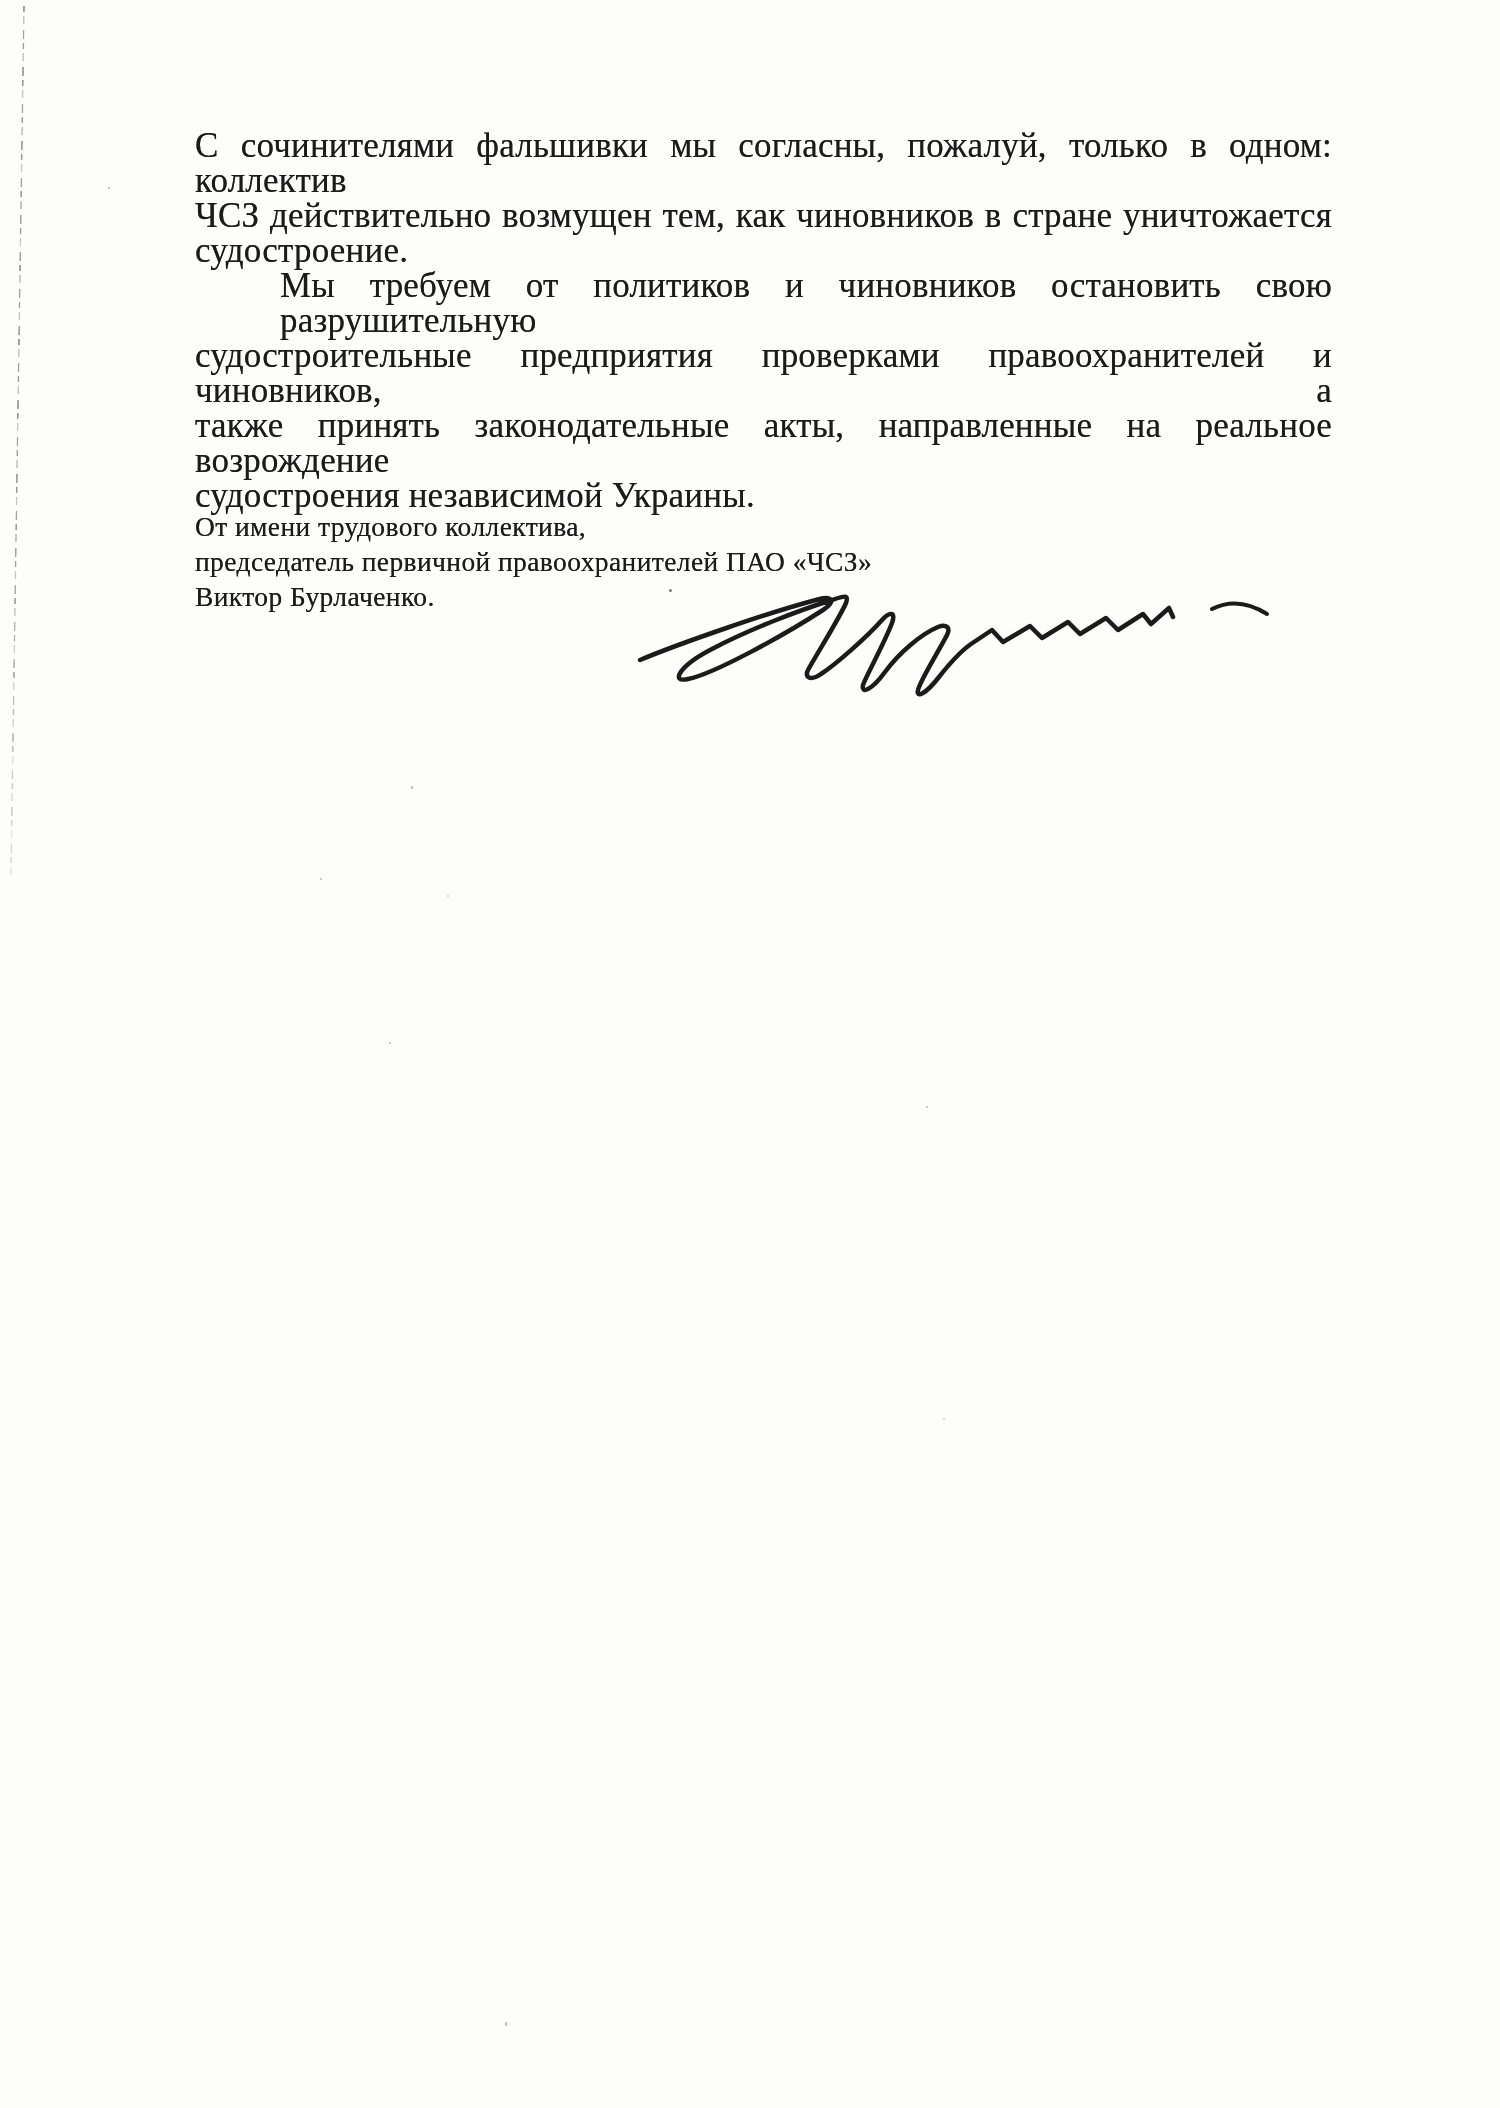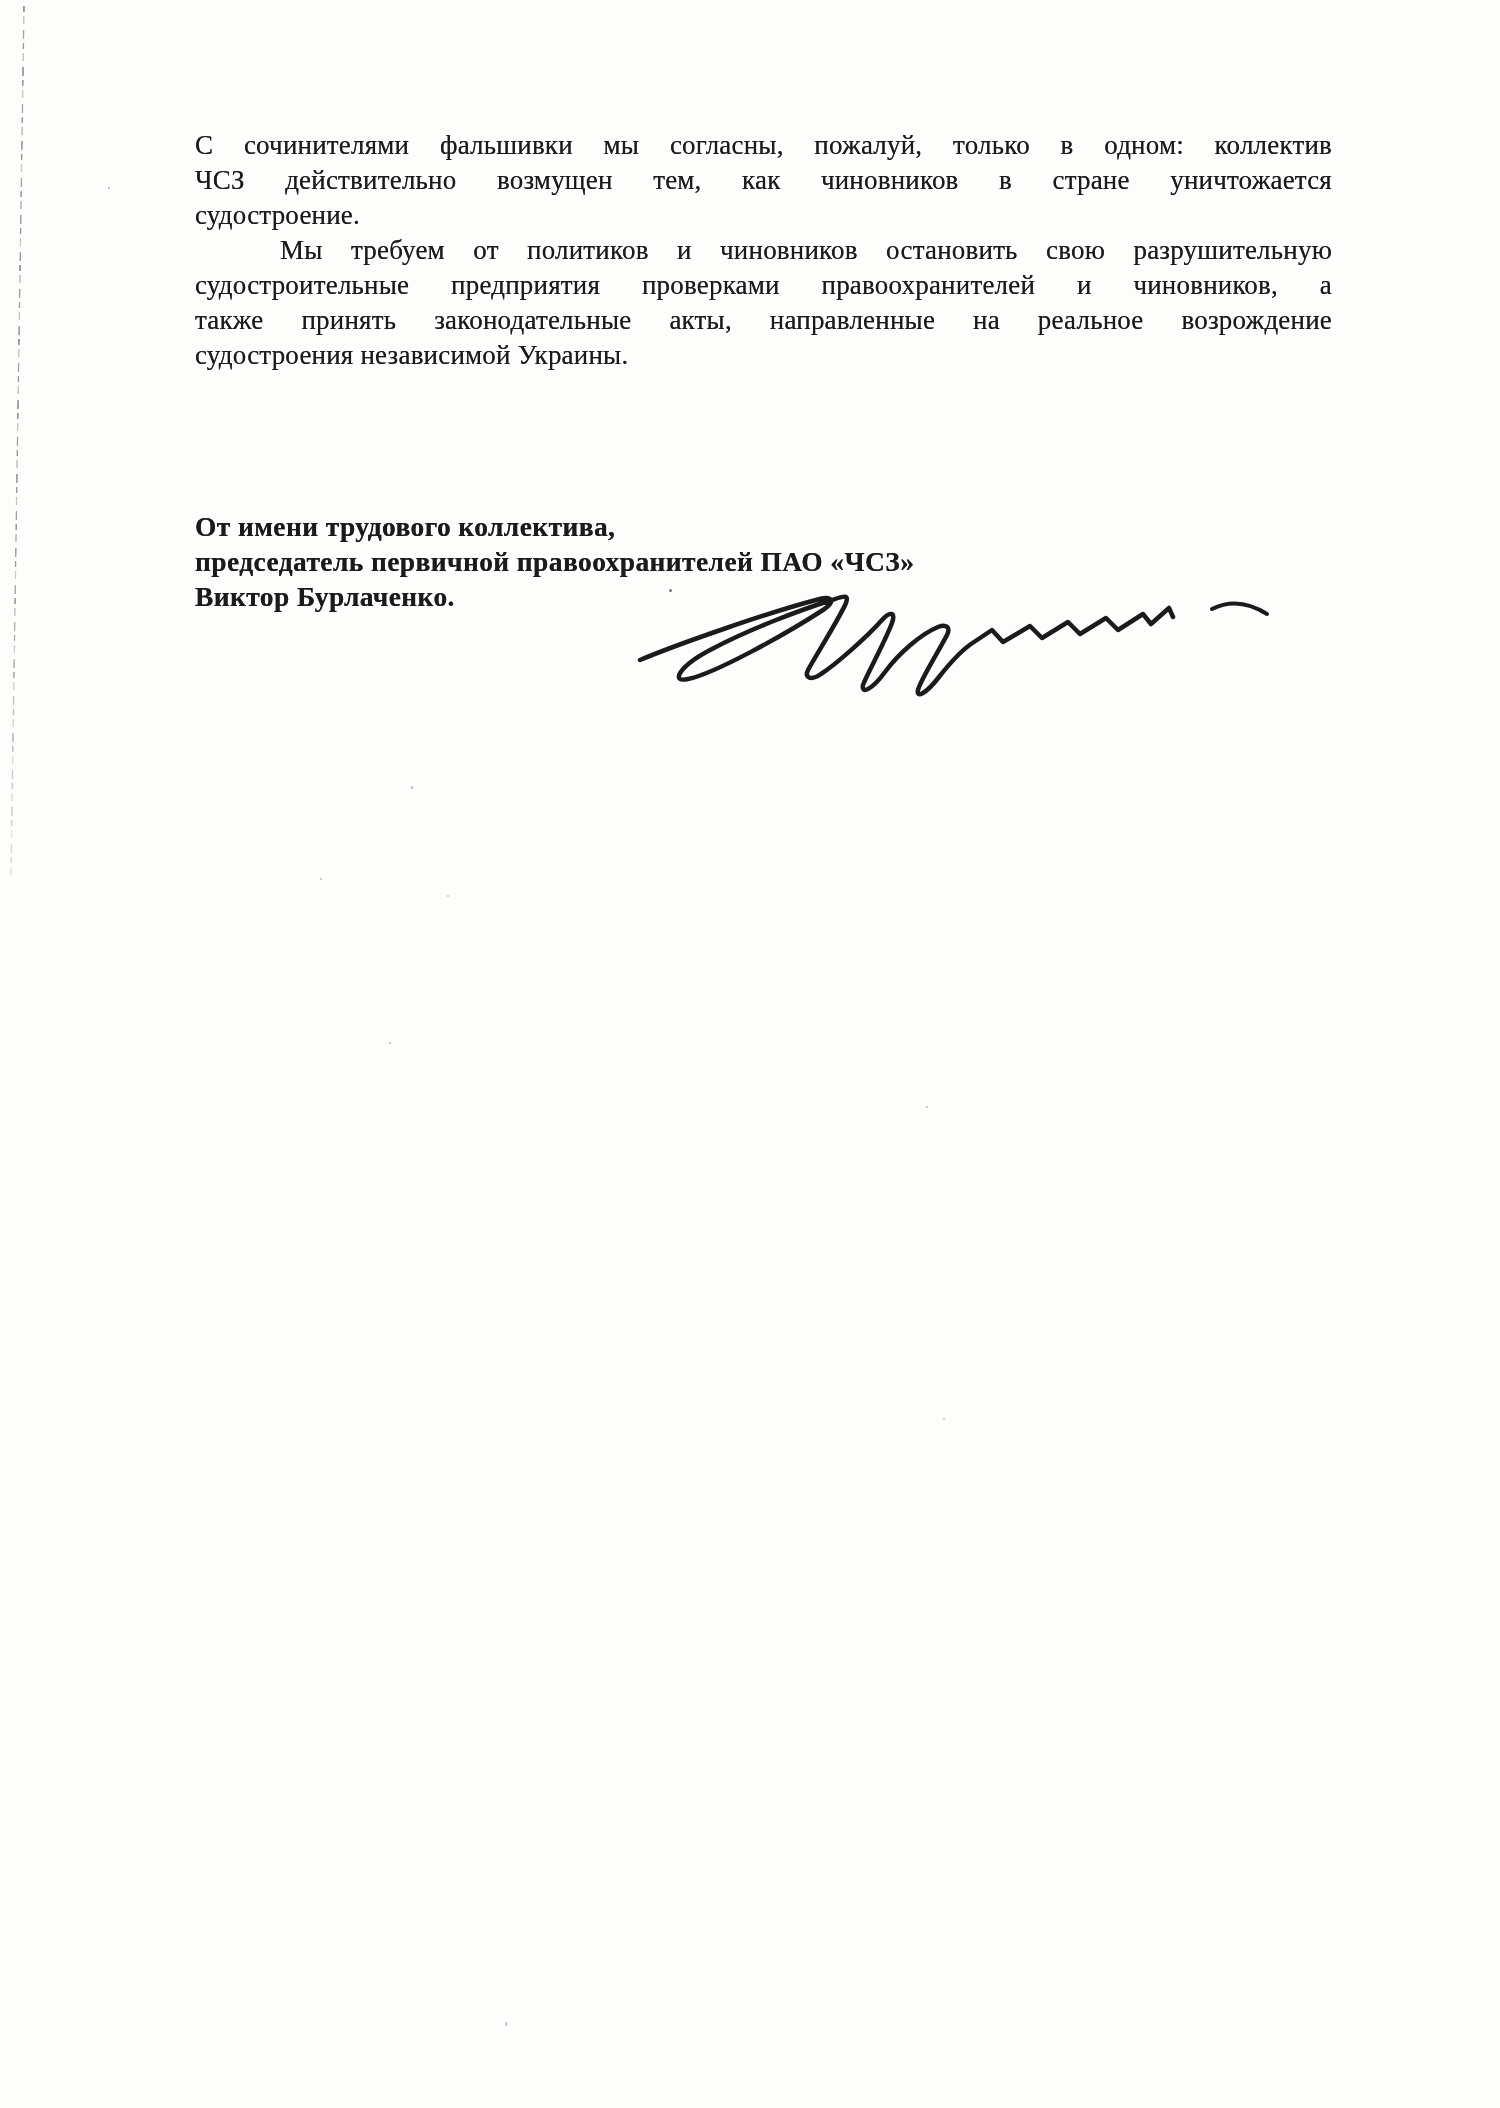--- a/index.html
+++ b/index.html
@@ -16,21 +16,21 @@
     font-family: "Liberation Serif", "DejaVu Serif", serif;
     color: #1b1b1b;
   }
 
   
   .textblock {
     position: absolute;
     left: 195px;
     top: 128px;
     width: 1137px;
-    font-size: 27px;
+    font-size: 35px;
     line-height: 35px;
     letter-spacing: 0.2px;
     text-shadow: 0 0 0.5px rgba(20,20,20,0.75);
   }
   .tline {
     white-space: nowrap;
   }
   .tline.just {
     white-space: normal;
     text-align: justify;
@@ -45,21 +45,21 @@
   }
 
   
   .closing {
     position: absolute;
     left: 195px;
     top: 509px;
     width: 1000px;
     font-size: 27.5px;
     line-height: 35px;
-    font-weight: bold;
+    font-weight: normal;
     letter-spacing: 0.4px;
     text-shadow: 0 0 0.6px rgba(15,15,15,0.8);
   }
 
   
   .signature {
     position: absolute;
     left: 618px;
     top: 550px;
     width: 670px;

